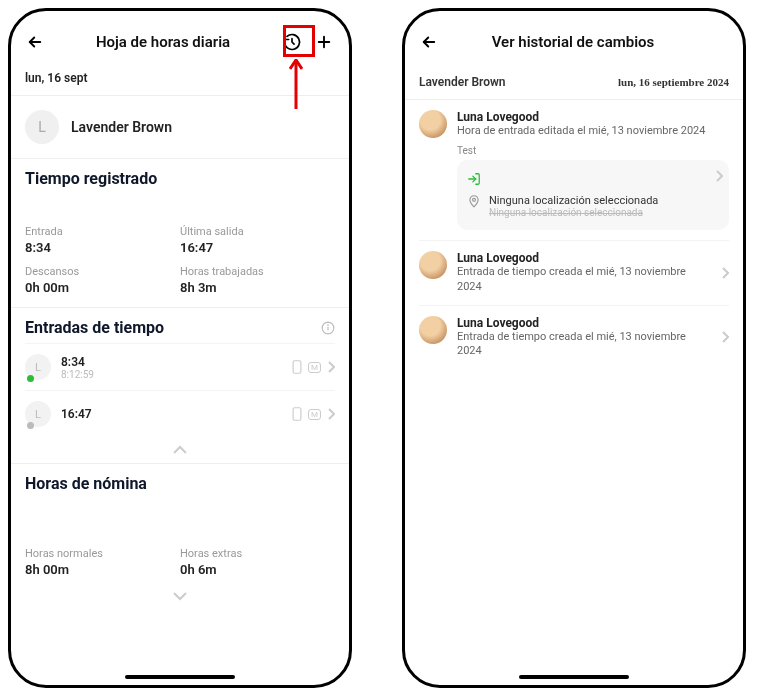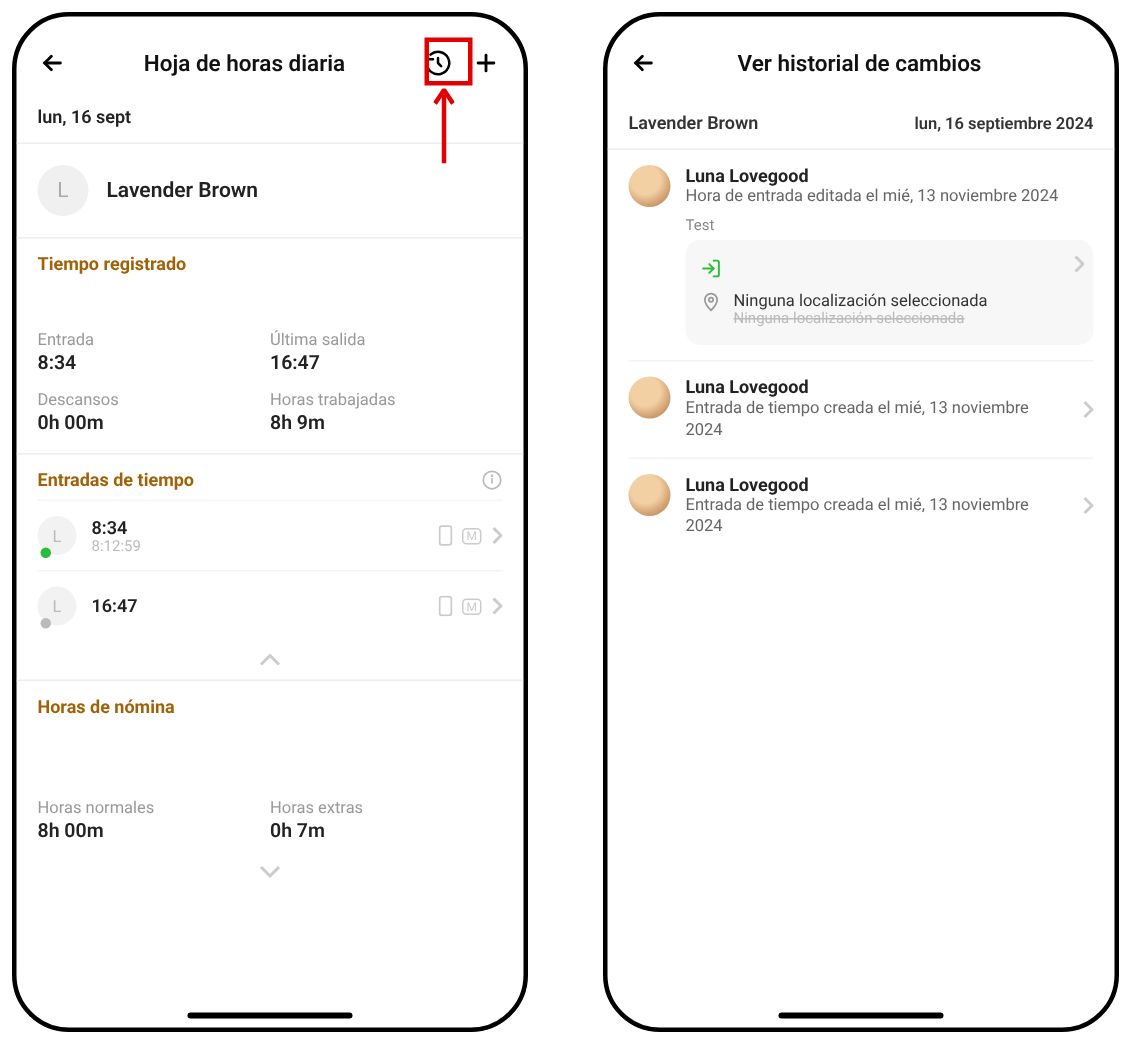--- a/index.html
+++ b/index.html
@@ -68,21 +68,21 @@
     padding: 14px 0;
   }
   .avatar {
     width: 34px; height:34px; border-radius:50%;
     background:#f0f0f0; color:#aaa;
     display:flex; align-items:center; justify-content:center;
     font-size:14px;
   }
   .user-name { font-size:14px; font-weight:600; color:#222; }
   .section-title {
-    font-size: 12px; font-weight:700; color:#a16207;
+    font-size: 16px; font-weight:700; color:#0f172a;
     padding: 10px 0 8px 0;
   }
   .grid2 {
     display:grid; grid-template-columns: 1fr 1fr;
     row-gap: 10px;
     padding-bottom: 12px;
     margin-top: 29px;
   }
   .label { font-size:11px; color:#999; }
   .value { font-size:13px; font-weight:600; color:#222; margin-top:2px; }
@@ -143,21 +143,21 @@
     right:46px;
     pointer-events:none;
   }
 
   
   .hist-header {
     display:flex; justify-content:space-between; align-items:baseline;
     padding: 8px 0 10px 0;
   }
   .hist-name { font-size:12px; font-weight:600; color:#333; }
-  .hist-date { font-size:11px; font-weight:600; color:#333; }
+  .hist-date { font-size:11px; font-weight:600; color:#333;font-family:Liberation Serif, serif; }
   .hist-item {
     display:flex; gap:10px; padding:10px 0;
     border-top:1px solid #f3f3f3;
     align-items:flex-start;
   }
   .hist-item:first-child { border-top:none; }
   .hist-avatar {
     width:28px; height:28px; border-radius:50%;
     background: radial-gradient(circle at 40% 35%, #f2d0a4 0 40%, #b87d4b 90%);
     flex-shrink:0;
@@ -235,21 +235,21 @@
         <div>
           <div class="label">Última salida</div>
           <div class="value">16:47</div>
         </div>
         <div>
           <div class="label">Descansos</div>
           <div class="value">0h 00m</div>
         </div>
         <div>
           <div class="label">Horas trabajadas</div>
-          <div class="value">8h 9m</div>
+          <div class="value">8h 3m</div>
         </div>
       </div>
       <div class="divider"></div>
 
       <div class="entries-header">
         <div class="section-title" style="padding:0">Entradas de tiempo</div>
         <div class="info-icon">
           <svg width="14" height="14" viewBox="0 0 24 24" fill="none" stroke="#bbb" stroke-width="2">
               <circle cx="12" cy="12" r="10"></circle>
               <path d="M12 10v6"></path>
@@ -305,21 +305,21 @@
       <div class="divider"></div>
 
       <div class="section-title">Horas de nómina</div>
       <div class="payroll-grid">
         <div>
           <div class="label">Horas normales</div>
           <div class="value">8h 00m</div>
         </div>
         <div>
           <div class="label">Horas extras</div>
-          <div class="value">0h 7m</div>
+          <div class="value">0h 6m</div>
         </div>
       </div>
       <div class="collapse-chevron">
         <svg width="16" height="10" viewBox="0 0 16 10" fill="none" stroke="#ccc" stroke-width="2">
             <path d="M2 2l6 6 6-6"></path>
           </svg>
       </div>
 
     </div>
 

